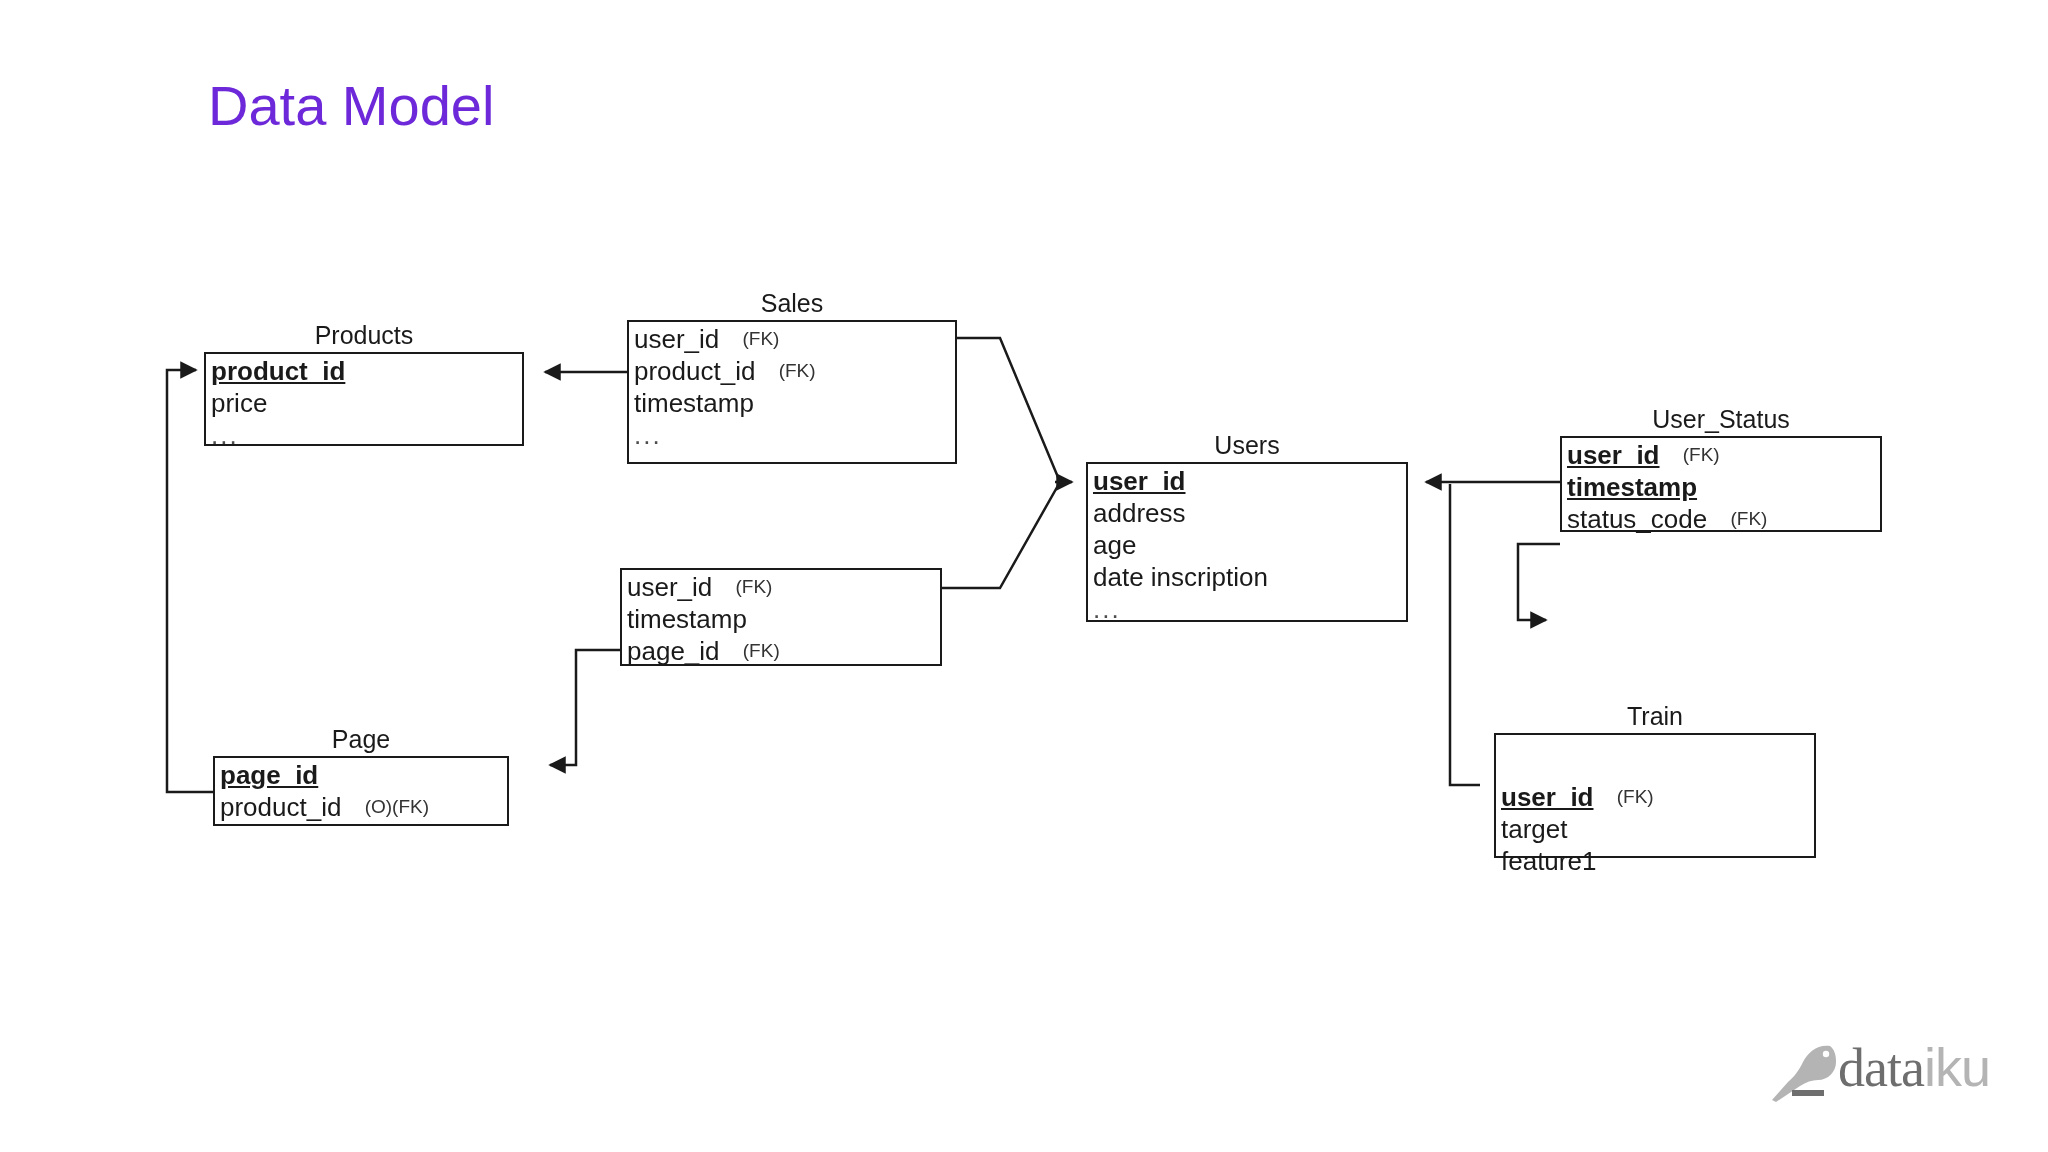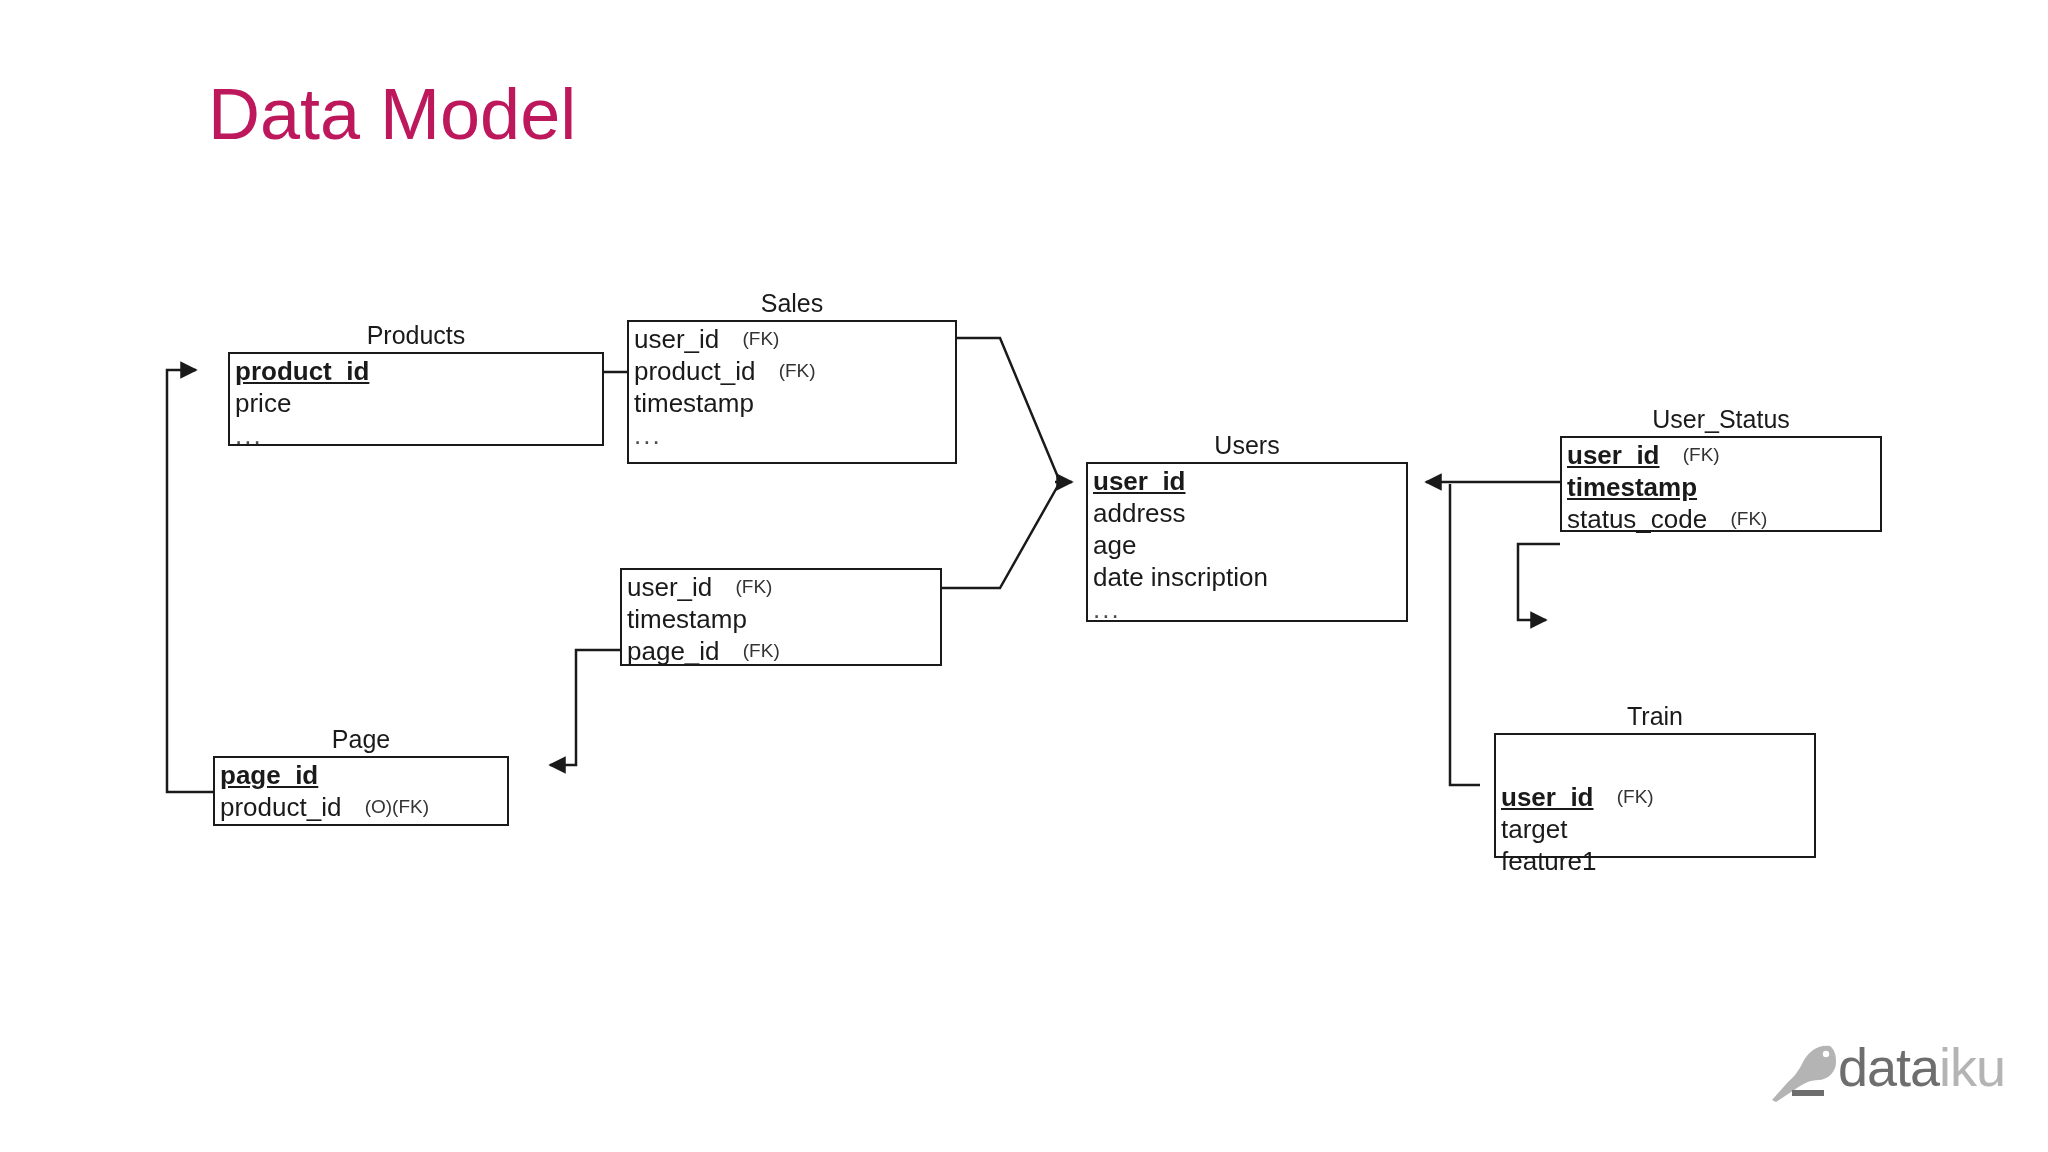--- a/index.html
+++ b/index.html
@@ -19,24 +19,24 @@
     position: absolute;
     left: 0; top: 0;
     width: 2048px;
     height: 1152px;
     background: #ffffff;
   }
   #slide-title {
     position: absolute;
     left: 208px;
     top: 78px;
-    font-size: 72px;
+    font-size: 56px;
     line-height: 1.0;
     font-weight: 400;
-    color: #be185d;
+    color: #6d28d9;
     white-space: nowrap;
   }
 
   
   #er-canvas {
     position: absolute;
     left: 0; top: 0;
     width: 2048px;
     height: 1152px;
   }
@@ -120,21 +120,21 @@
   }
   #dataiku-logo .logo-word {
     position: absolute;
     left: 68px;
     top: -3px;
     font-size: 54px;
     line-height: 60px;
     letter-spacing: -1px;
     white-space: nowrap;
   }
-  #dataiku-logo .w-dark { color: #6e6e6e; }
+  #dataiku-logo .w-dark { color: #6e6e6e; font-family: Liberation Serif, serif; }
   #dataiku-logo .w-light { color: #b4b4b4; margin-top: 12px; }
   #dataiku-logo svg { position: absolute; left: 0; top: 0; }
 </style>
 </head>
 <body>
 
 <div id="slide">
 
   <div id="slide-title">Data Model</div>
 
@@ -161,21 +161,21 @@
         <path d="M 213 792 L 167 792 L 167 370 L 196 370" marker-end="url(#arrow)"></path>
 
         <path d="M 1560 482 L 1426 482" marker-end="url(#arrow)"></path>
 
         <path d="M 1560 544 L 1518 544 L 1518 620 L 1546 620" marker-end="url(#arrow)"></path>
 
         <path d="M 1450 484 L 1450 785 L 1480 785"></path>
       </g>
     </svg>
 
-    <div class="entity" id="entity-products" style="left:228px; top:352px; width:376px; height:94px;">
+    <div class="entity" id="entity-products" style="left:204px; top:352px; width:320px; height:94px;">
       <div class="entity-title">Products</div>
       <div class="entity-box"></div>
       <div class="fields">
         <div class="field key">
           <span class="fname">product_id</span>
         </div>
         <div class="field">
           <span class="fname">price</span>
         </div>
         <div class="field ellipsis">

